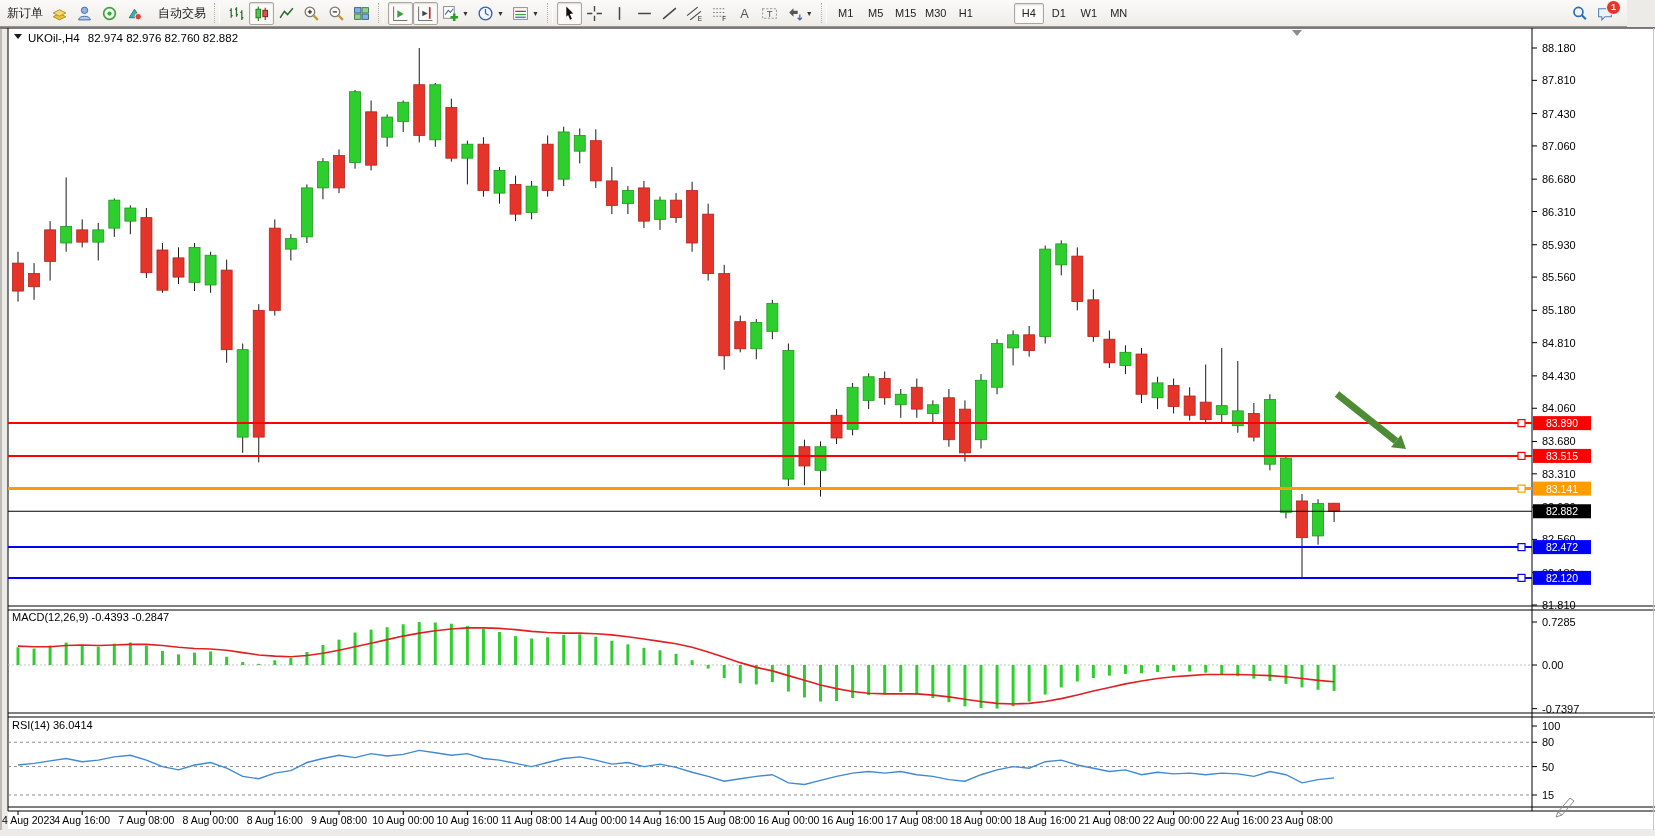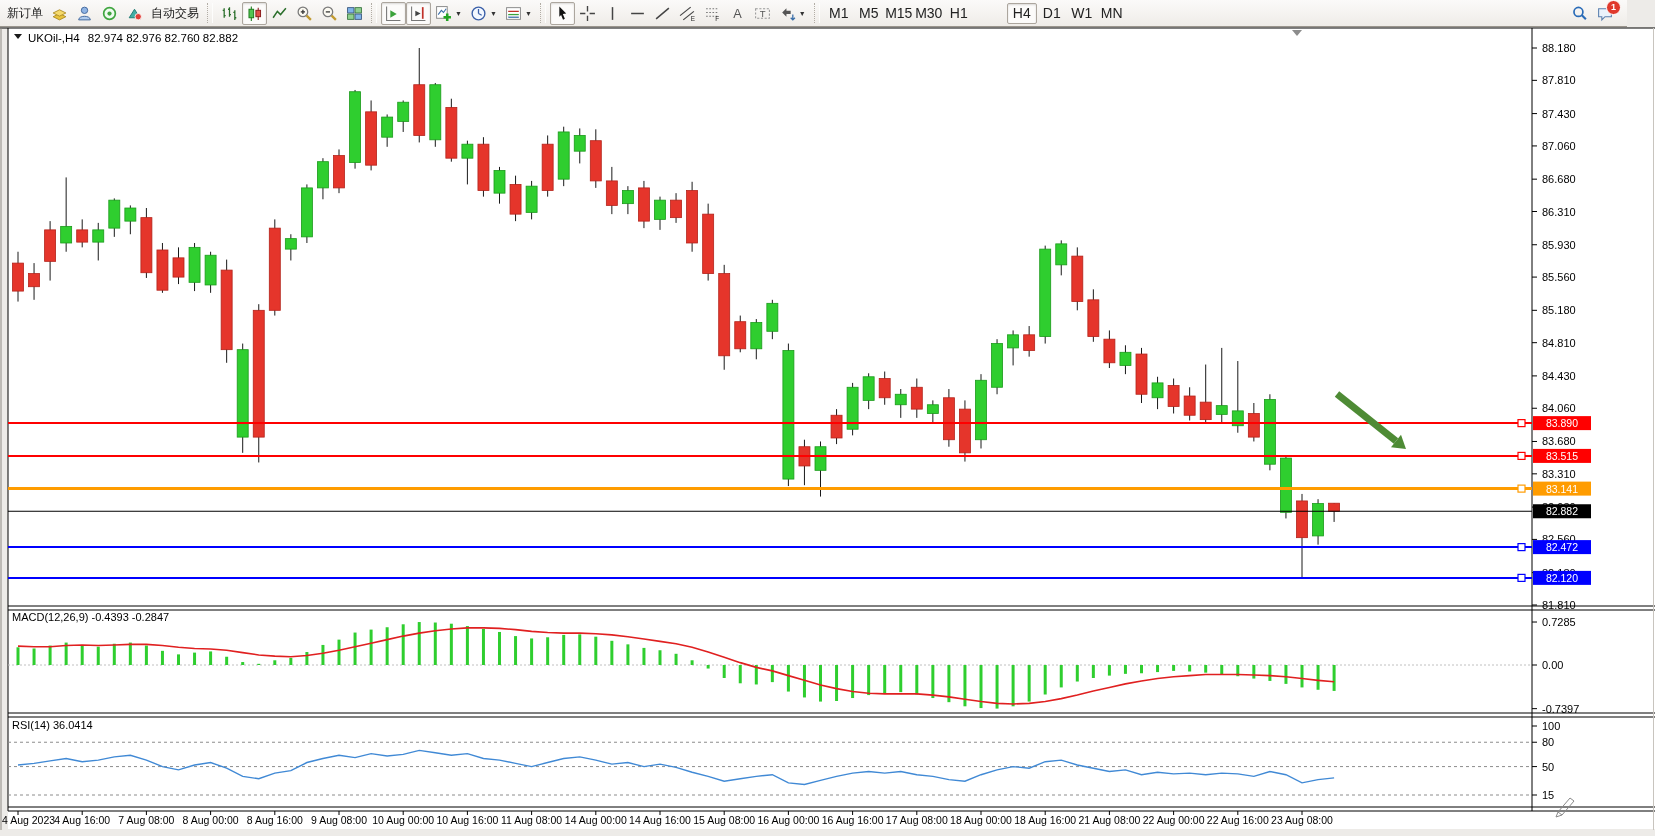--- a/index.html
+++ b/index.html
@@ -17,26 +17,26 @@
     z-index:5;
   }
   .tb-btn{
     height:23px;min-width:25px;border:1px solid transparent;background:transparent;
     display:flex;align-items:center;justify-content:center;
     font-size:12px;color:#1a1a1a;padding:0 3px;border-radius:2px;box-sizing:border-box;
     font-family:"Liberation Sans",sans-serif;cursor:default;position:relative;
   }
   .tb-btn.selected{border-color:#ACA69E;background:#FCFBFA;box-shadow:inset 0 1px 2px rgba(0,0,0,.14);}
   .tb-btn svg{display:block;}
-  .tb-text{margin-left:8px;}
+  .tb-text{margin-left:15px;}
   .grip{width:4px;height:20px;margin:0 4px;border-left:1px dotted #B2ADA5;border-right:1px solid #FDFDFC;}
   .caret{font-size:7px;color:#333;margin-left:3px;line-height:1;}
   .tf-btn{
     height:21px;width:30px;border:1px solid transparent;display:flex;align-items:center;justify-content:center;
-    font-size:14px;color:#222;border-radius:2px;box-sizing:border-box;
+    font-size:11px;color:#222;border-radius:2px;box-sizing:border-box;
   }
   .tf-btn.selected{border-color:#ACA69E;background:#FCFBFA;box-shadow:inset 0 1px 2px rgba(0,0,0,.14);margin-left:33px;}
   .spacer{flex:1;}
   .badge{
     position:absolute;top:-3px;right:-4px;width:13px;height:13px;border-radius:50%;
     background:#E0392C;border:1px solid #fff;color:#fff;font-size:9px;font-weight:bold;
     display:flex;align-items:center;justify-content:center;
   }
   #chart-svg{position:absolute;top:0;left:0;}
 </style>

